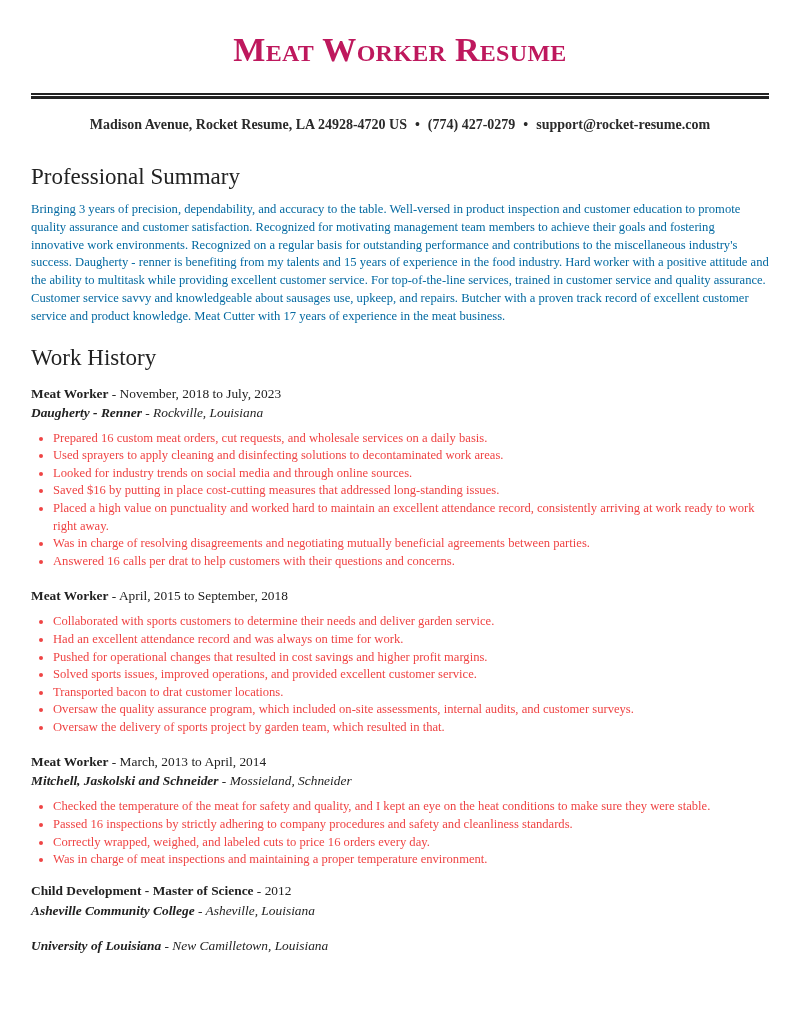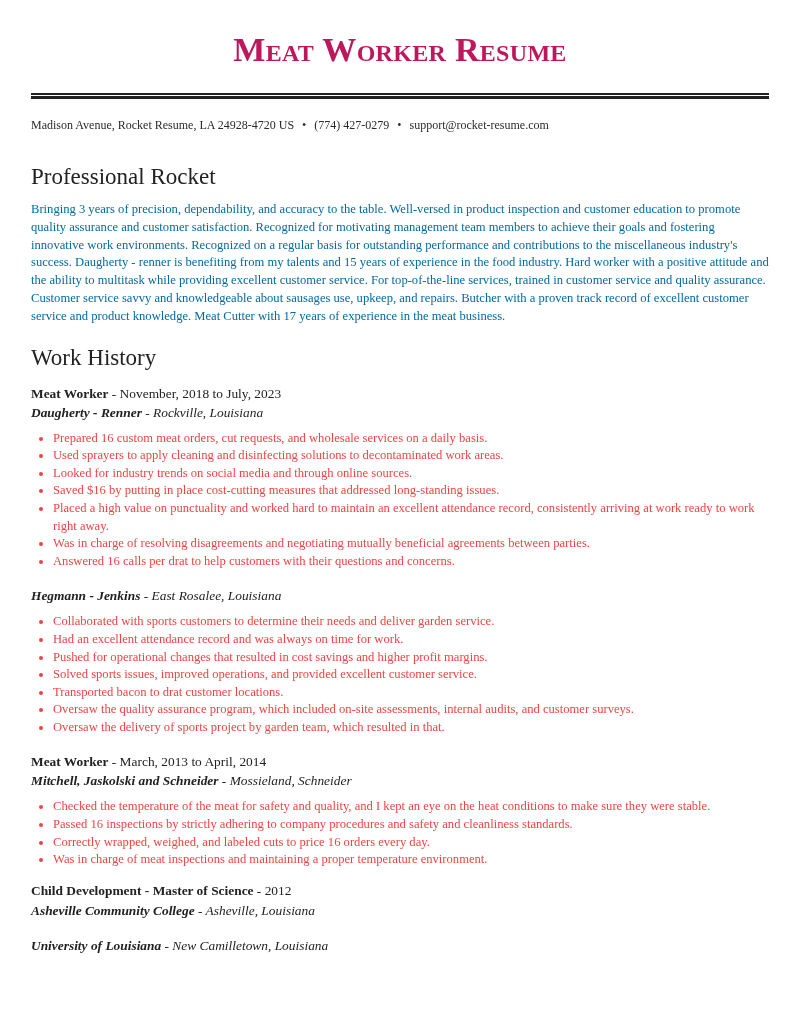--- a/index.html
+++ b/index.html
@@ -21,24 +21,26 @@
       color: #be185d;
     }
     .rule {
       margin-top: 24px;
       height: 2px;
       border-top: 2px solid #222;
       border-bottom: 3px solid #222;
       height: 1px;
     }
     .contact {
-      font-size: 12px;
+      text-align: center;
+      font-size: 14px;
       margin-top: 17px;
       line-height: 18px;
       color: #2a2a2a;
+      font-weight: bold;
     }
     .contact .dot { padding: 0 8px; }
     h2 {
       font-weight: normal;
       font-size: 23px;
       margin: 0;
       line-height: 28px;
       color: #222;
     }
     .summary-h { margin-top: 29px; }
@@ -74,41 +76,41 @@
 
 <div class="page">
 
   <h1 class="title">Meat Worker Resume</h1>
   <div class="rule"></div>
 
   <div class="contact">
     <span>Madison Avenue, Rocket Resume, LA 24928-4720 US</span><span class="dot">•</span><span>(774) 427-0279</span><span class="dot">•</span><span>support@rocket-resume.com</span>
   </div>
 
-  <h2 class="summary-h">Professional Rocket</h2>
+  <h2 class="summary-h">Professional Summary</h2>
   <p class="summary">Bringing 3 years of precision, dependability, and accuracy to the table. Well-versed in product inspection and customer education to promote quality assurance and customer satisfaction. Recognized for motivating management team members to achieve their goals and fostering innovative work environments. Recognized on a regular basis for outstanding performance and contributions to the miscellaneous industry's success. Daugherty - renner is benefiting from my talents and 15 years of experience in the food industry. Hard worker with a positive attitude and the ability to multitask while providing excellent customer service. For top-of-the-line services, trained in customer service and quality assurance. Customer service savvy and knowledgeable about sausages use, upkeep, and repairs. Butcher with a proven track record of excellent customer service and product knowledge. Meat Cutter with 17 years of experience in the meat business.</p>
 
   <h2 class="work-h">Work History</h2>
 
   <div class="job">
     <div class="job-line"><b>Meat Worker</b><span> - November, 2018 to July, 2023</span></div>
     <div class="company-line"><b>Daugherty - Renner</b><span> - Rockville, Louisiana</span></div>
     <ul>
       <li>Prepared 16 custom meat orders, cut requests, and wholesale services on a daily basis.</li>
       <li>Used sprayers to apply cleaning and disinfecting solutions to decontaminated work areas.</li>
       <li>Looked for industry trends on social media and through online sources.</li>
       <li>Saved $16 by putting in place cost-cutting measures that addressed long-standing issues.</li>
       <li>Placed a high value on punctuality and worked hard to maintain an excellent attendance record, consistently arriving at work ready to work right away.</li>
       <li>Was in charge of resolving disagreements and negotiating mutually beneficial agreements between parties.</li>
       <li>Answered 16 calls per drat to help customers with their questions and concerns.</li>
     </ul>
   </div>
 
   <div class="job">
-    <div class="company-line"><b>Hegmann - Jenkins</b><span> - East Rosalee, Louisiana</span></div>
+    <div class="job-line"><b>Meat Worker</b><span> - April, 2015 to September, 2018</span></div>
     <ul>
       <li>Collaborated with sports customers to determine their needs and deliver garden service.</li>
       <li>Had an excellent attendance record and was always on time for work.</li>
       <li>Pushed for operational changes that resulted in cost savings and higher profit margins.</li>
       <li>Solved sports issues, improved operations, and provided excellent customer service.</li>
       <li>Transported bacon to drat customer locations.</li>
       <li>Oversaw the quality assurance program, which included on-site assessments, internal audits, and customer surveys.</li>
       <li>Oversaw the delivery of sports project by garden team, which resulted in that.</li>
     </ul>
   </div>

